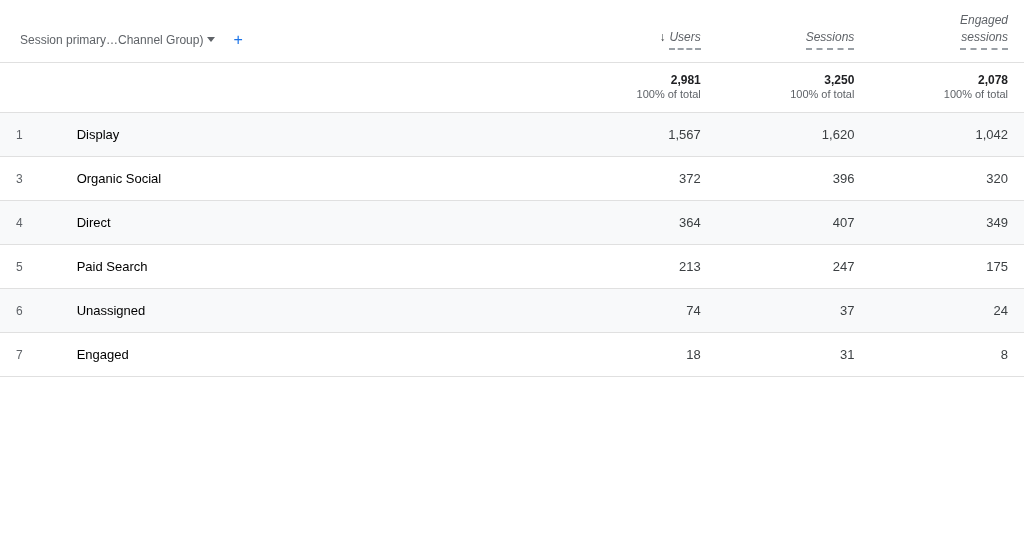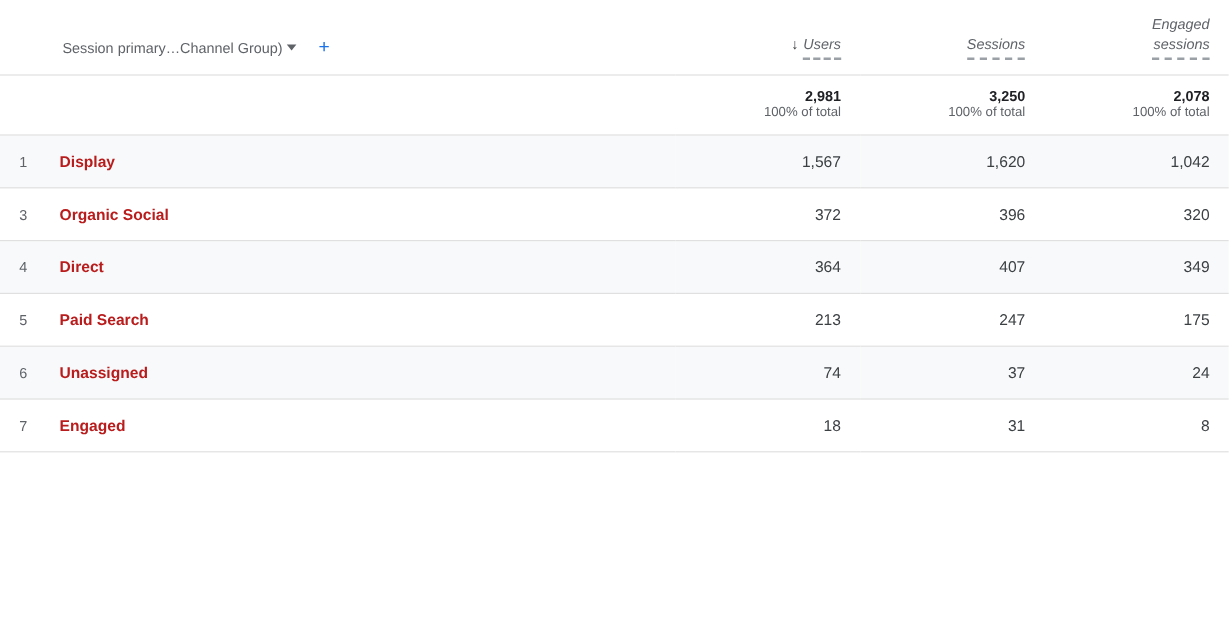--- a/index.html
+++ b/index.html
@@ -82,28 +82,28 @@
     tbody td.dimension-col {
       text-align: left;
     }
     .row-num {
       color: #5f6368;
       font-size: 12px;
       width: 30px;
       display: inline-block;
     }
     .row-label {
-      font-weight: 700;
-      color: #b91c1c;
+      font-weight: 400;
+      color: #000000;
+      margin-left: 27px;
     }
     .dim-header-inner {
       display: flex;
       align-items: center;
       gap: 8px;
-      margin-left: 32px;
     }
     .dropdown-btn {
       background: none;
       border: none;
       cursor: pointer;
       color: #5f6368;
       font-size: 12px;
       display: flex;
       align-items: center;
       gap: 2px;

